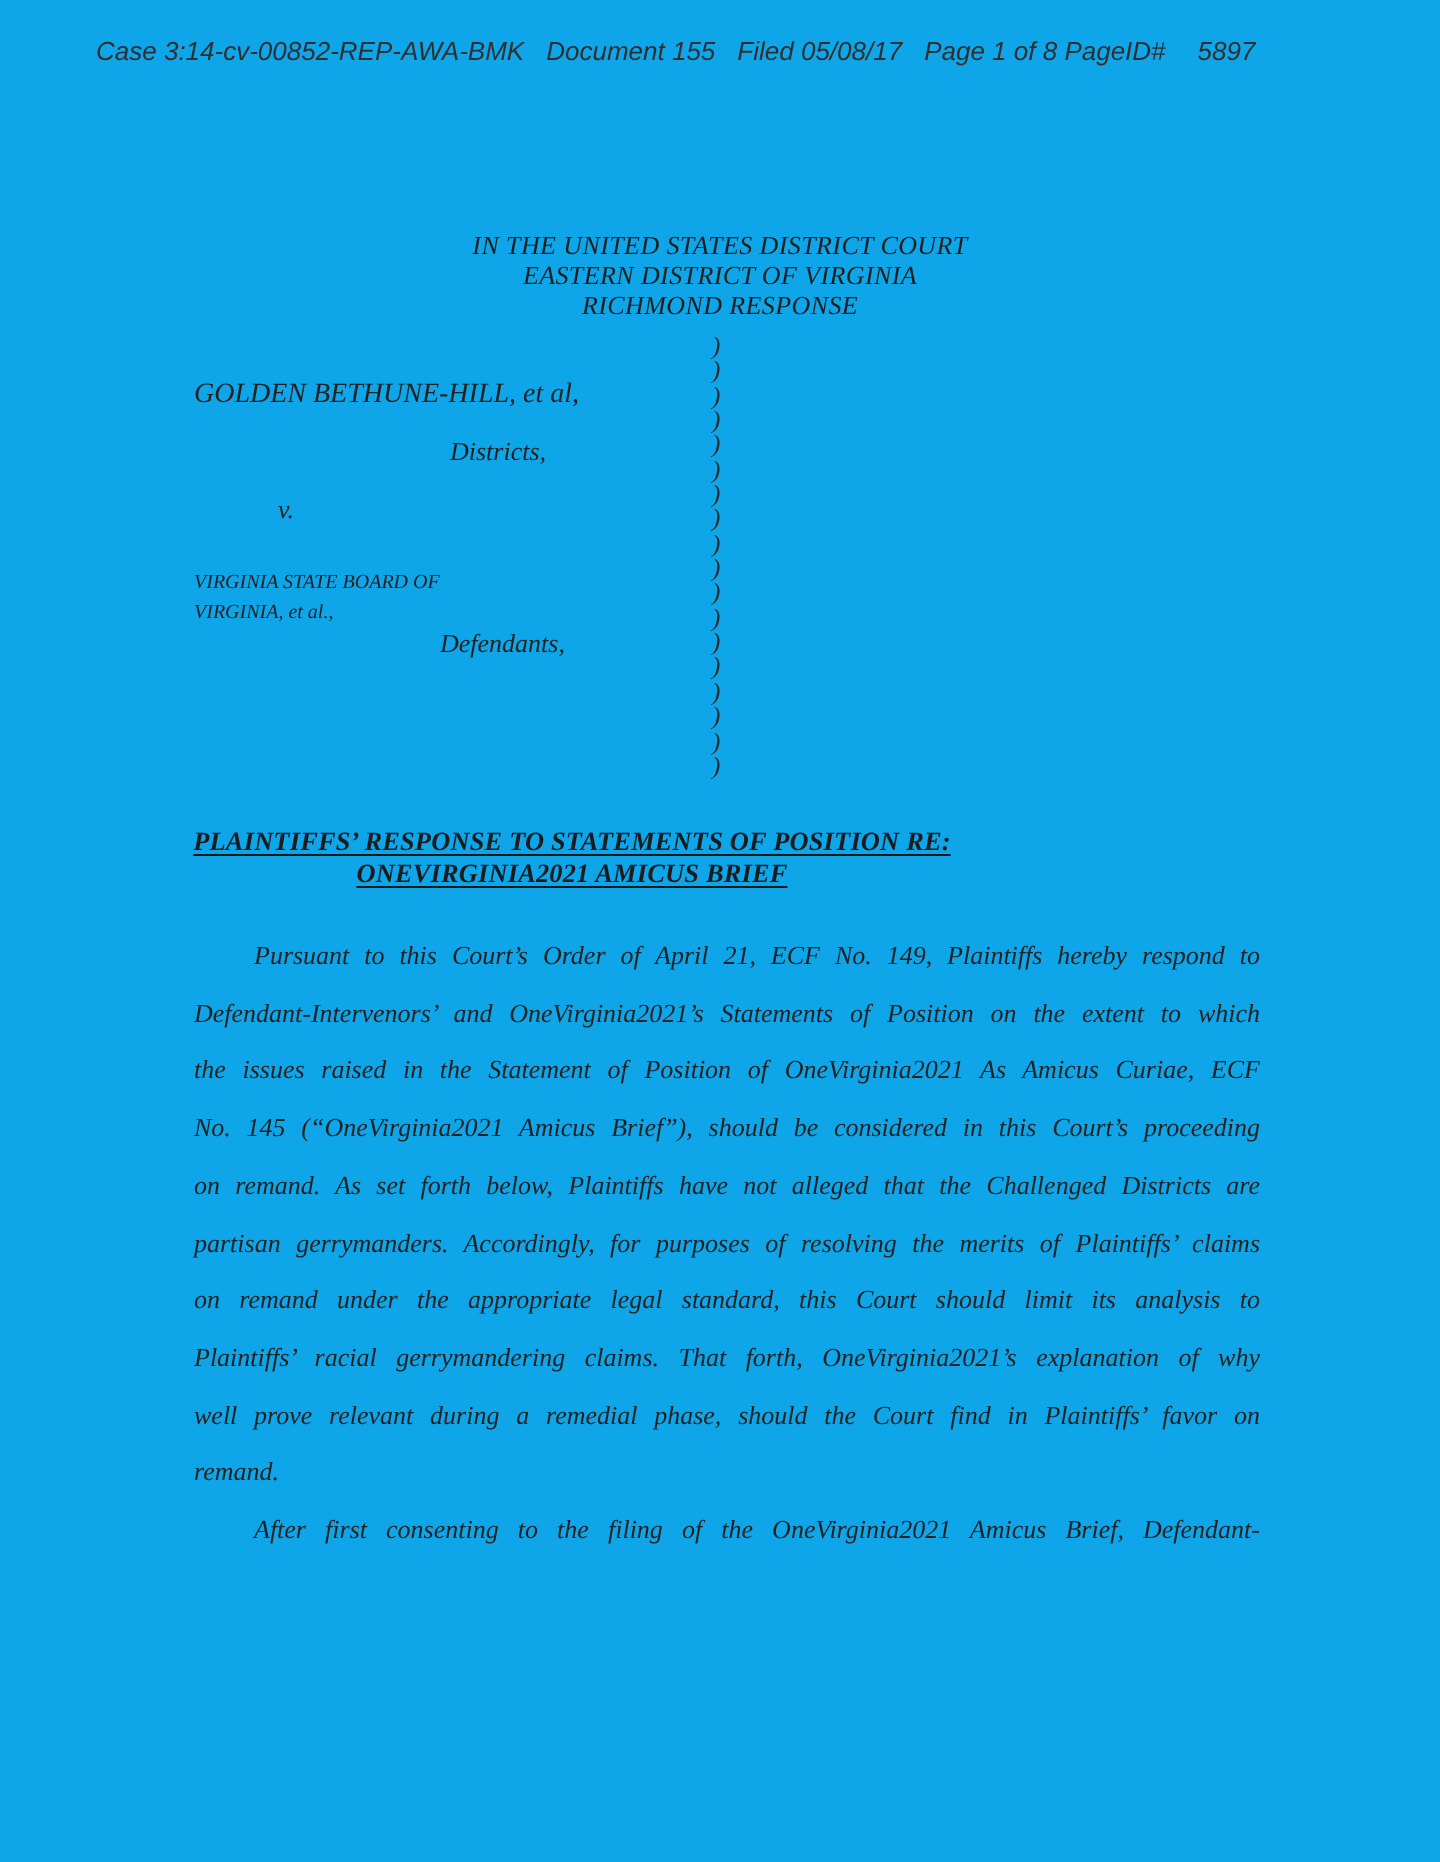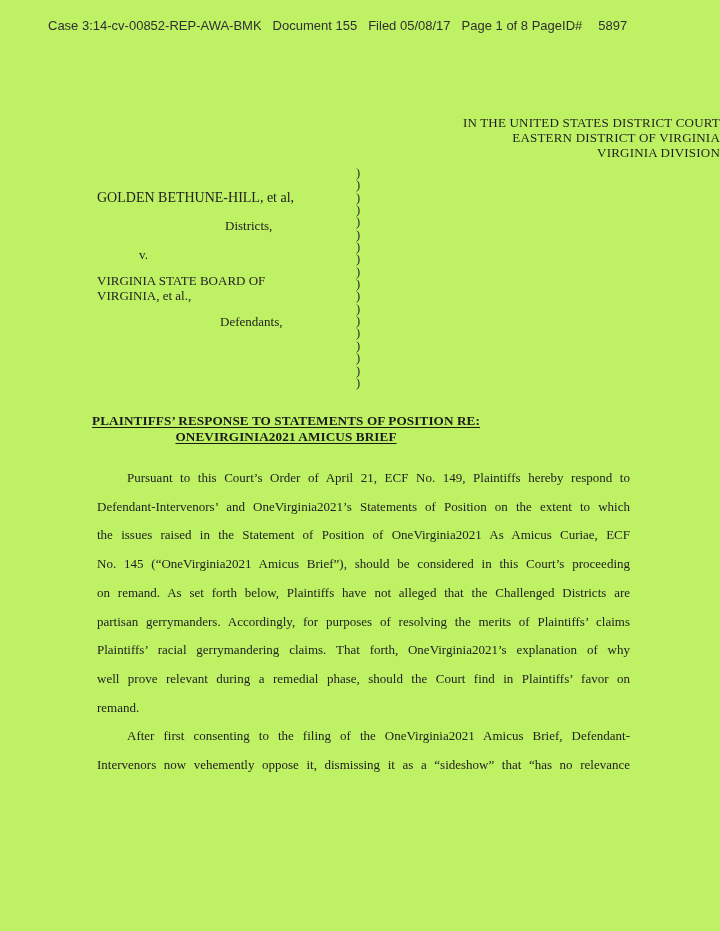--- a/index.html
+++ b/index.html
@@ -2,24 +2,25 @@
 <html><head>
 <meta charset="utf-8">
 <style>
   html, body { margin: 0; padding: 0; }
   body { width: 720px; height: 931px; background: #ffffff; }
 
   .page {
     position: relative;
     width: 720px;
     height: 931px;
-    background: #bef264;
+    background: #0ea5e9;
     font-family: "Liberation Serif", serif;
     color: #222222;
     overflow: hidden;
+    font-style: italic;
   }
 
   
   .stamp {
     position: absolute;
     top: 18px;
     left: 48px;
     display: flex;
     gap: 11px;
     font-family: "Liberation Sans", sans-serif;
@@ -28,32 +29,32 @@
     white-space: nowrap;
   }
   .stamp .pid { margin-left: 5px; }
 
   
   .court-heading {
     position: absolute;
     top: 116px;
     left: 0;
     width: 720px;
-    text-align: right;
+    text-align: center;
     font-size: 13px;
     line-height: 14.8px;
     letter-spacing: 0.2px;
     color: #1e1e1e;
   }
 
   
   .cap-plaintiff  { position: absolute; left: 97px;  top: 190px; font-size: 14px; }
   .cap-prole      { position: absolute; left: 225px; top: 218px; font-size: 13px; }
   .cap-v          { position: absolute; left: 139px; top: 247px; font-size: 13px; }
-  .cap-def        { position: absolute; left: 97px;  top: 273px; font-size: 13px; line-height: 15px; }
+  .cap-def        { position: absolute; left: 97px;  top: 284px; font-size: 10px; line-height: 15px; }
   .cap-drole      { position: absolute; left: 220px; top: 314px; font-size: 13px; }
 
   .brackets {
     position: absolute;
     left: 356px;
     top: 167px;
     font-size: 12.5px;
     line-height: 12.35px;
     color: #2a2a2a;
   }
@@ -113,21 +114,21 @@
     <span>Case 3:14-cv-00852-REP-AWA-BMK</span>
     <span>Document 155</span>
     <span>Filed 05/08/17</span>
     <span>Page 1 of 8 PageID#</span>
     <span class="pid">5897</span>
   </div>
 
   <div class="court-heading">
     <div>IN THE UNITED STATES DISTRICT COURT</div>
     <div>EASTERN DISTRICT OF VIRGINIA</div>
-    <div>VIRGINIA DIVISION</div>
+    <div>RICHMOND RESPONSE</div>
   </div>
 
   <div class="cap-plaintiff">GOLDEN BETHUNE-HILL, et al,</div>
   <div class="cap-prole">Districts,</div>
   <div class="cap-v">v.</div>
   <div class="cap-def">
     <div>VIRGINIA STATE BOARD OF</div>
     <div>VIRGINIA, et al.,</div>
   </div>
   <div class="cap-drole">Defendants,</div>
@@ -159,20 +160,20 @@
     <div><span class="ul">ONEVIRGINIA2021 AMICUS BRIEF</span></div>
   </div>
 
   <div class="body-text">
       <div class="line indent">Pursuant to this Court’s Order of April 21, ECF No. 149, Plaintiffs hereby respond to</div>
       <div class="line">Defendant-Intervenors’ and OneVirginia2021’s Statements of Position on the extent to which</div>
       <div class="line">the issues raised in the Statement of Position of OneVirginia2021 As Amicus Curiae, ECF</div>
       <div class="line">No. 145 (“OneVirginia2021 Amicus Brief”), should be considered in this Court’s proceeding</div>
       <div class="line">on remand. As set forth below, Plaintiffs have not alleged that the Challenged Districts are</div>
       <div class="line">partisan gerrymanders. Accordingly, for purposes of resolving the merits of Plaintiffs’ claims</div>
+      <div class="line">on remand under the appropriate legal standard, this Court should limit its analysis to</div>
       <div class="line">Plaintiffs’ racial gerrymandering claims. That forth, OneVirginia2021’s explanation of why</div>
       <div class="line">well prove relevant during a remedial phase, should the Court find in Plaintiffs’ favor on</div>
       <div class="line plain">remand.</div>
       <div class="line indent">After first consenting to the filing of the OneVirginia2021 Amicus Brief, Defendant-</div>
-      <div class="line">Intervenors now vehemently oppose it, dismissing it as a “sideshow” that “has no relevance</div>
     </div>
 
 </div>
 
 </body></html>

